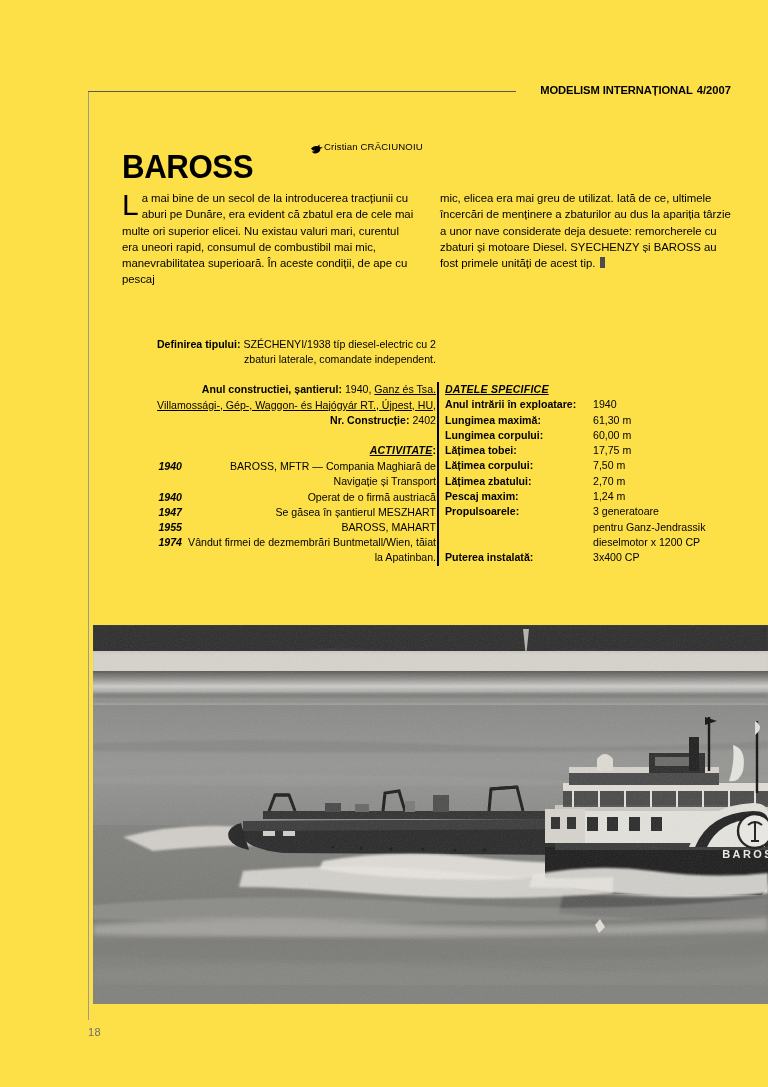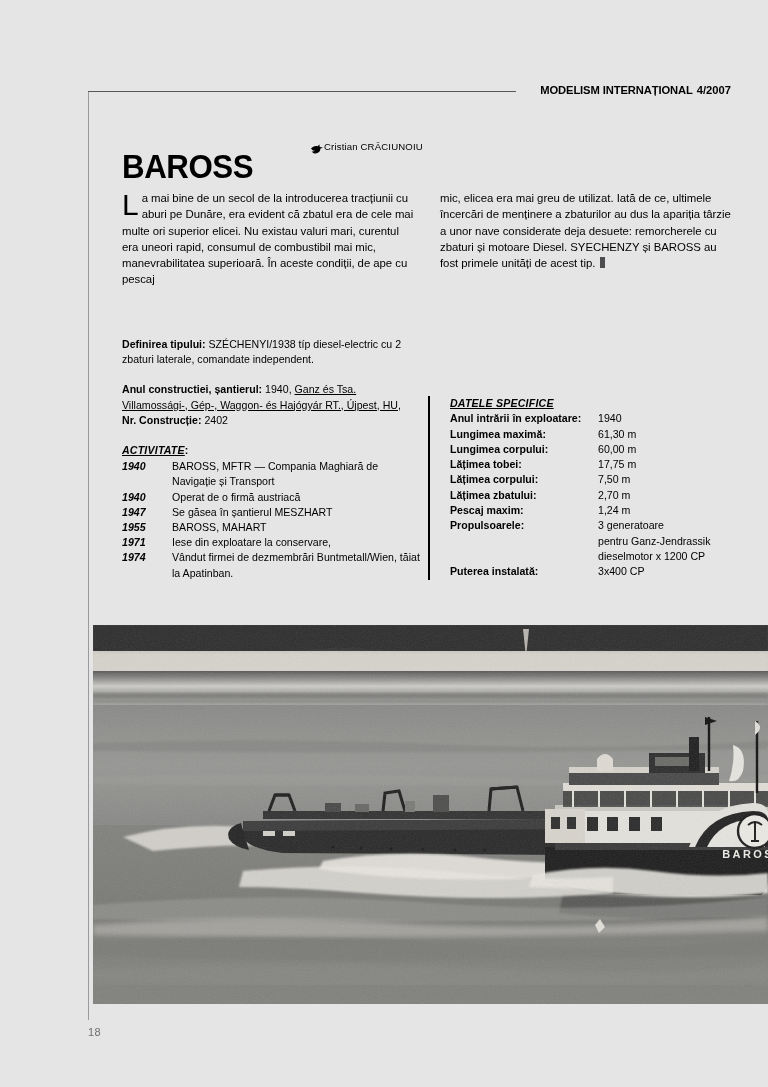--- a/index.html
+++ b/index.html
@@ -10,21 +10,21 @@
   }
   body {
     font-family: "Liberation Sans", sans-serif;
     -webkit-font-smoothing: antialiased;
   }
 
   .page {
     position: relative;
     width: 768px;
     height: 1087px;
-    background: #e5e5e5;
+    background: #fde047;
     overflow: hidden;
   }
 
   
   .masthead-rule {
     position: absolute;
     left: 88px;
     top: 91px;
     width: 428px;
     height: 1px;
@@ -121,26 +121,27 @@
     width: 5px;
     height: 11px;
     background: #4d4d4f;
     vertical-align: -1px;
     margin-left: 5px;
   }
 
   
   .spec-left {
     position: absolute;
-    left: 122px;
+    left: 136px;
     top: 337px;
     width: 300px;
     font-size: 10.6px;
     line-height: 15.2px;
     color: #000;
+    text-align: right;
   }
   .spec-block { margin-bottom: 15px; }
   .spec-block:last-child { margin-bottom: 16px; }
   .lbl { font-weight: bold; }
   .underline-run { text-decoration: underline; }
 
   .activity-head {
     font-style: italic;
     font-weight: bold;
     text-decoration: underline;
@@ -162,29 +163,28 @@
     font-style: italic;
     font-weight: bold;
     width: 46px;
     white-space: nowrap;
   }
   table.activity td.evt { padding-left: 4px; }
 
   
   .spec-right {
     position: absolute;
-    left: 428px;
+    left: 437px;
     top: 382px;
     width: 300px;
     border-left: 2.2px solid #000;
-    padding-left: 20px;
+    padding-left: 6px;
     font-size: 10.6px;
     line-height: 15.3px;
     color: #000;
-    margin-top: 14px;
   }
   .spec-right-title {
     font-style: italic;
     font-weight: bold;
     text-decoration: underline;
     letter-spacing: 0.2px;
     display: block;
     margin-bottom: 0px;
   }
   table.datasheet { border-collapse: collapse; width: 100%; }
@@ -274,24 +274,20 @@
             <td class="year">1940</td>
             <td class="evt">Operat de o firmă austriacă</td>
           </tr>
           <tr>
             <td class="year">1947</td>
             <td class="evt">Se găsea în șantierul MESZHART</td>
           </tr>
           <tr>
             <td class="year">1955</td>
             <td class="evt">BAROSS, MAHART</td>
-          </tr>
-          <tr>
-            <td class="year">1971</td>
-            <td class="evt">Iese din exploatare la conservare,</td>
           </tr>
           <tr>
             <td class="year">1974</td>
             <td class="evt">Vândut firmei de dezmembrări Buntmetall/Wien, tăiat la Apatinban.</td>
           </tr>
         </tbody>
       </table>
     </div>
 
   </div>

